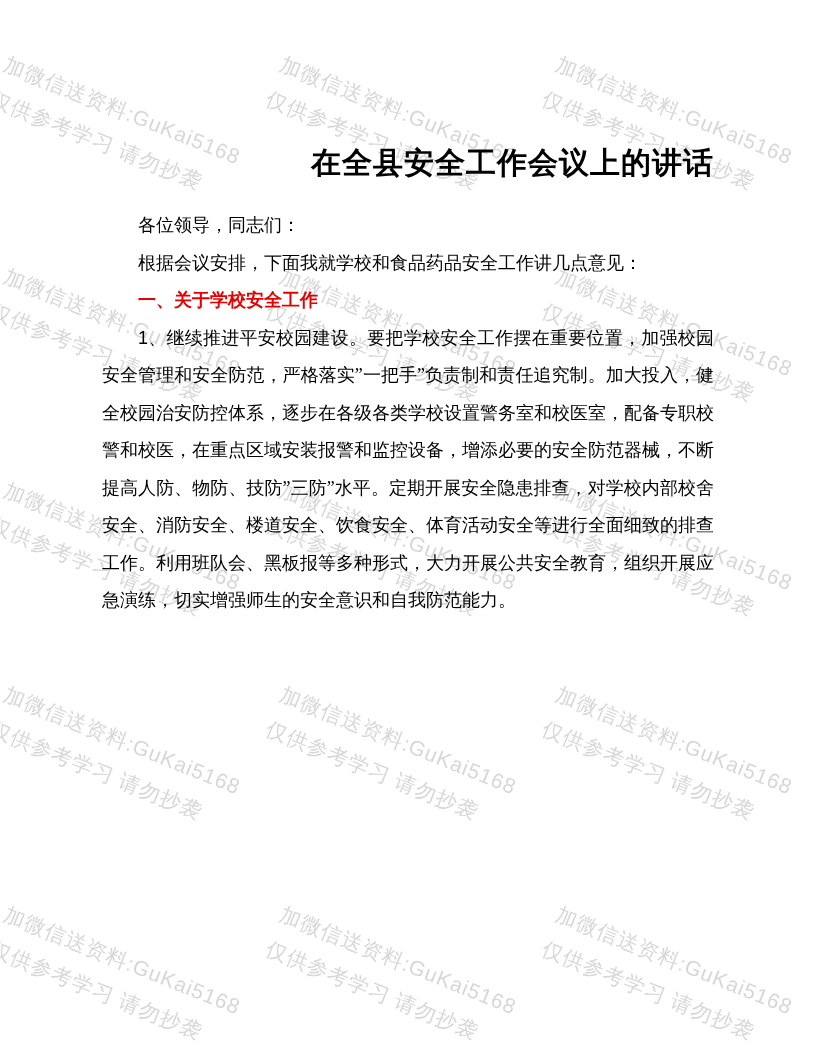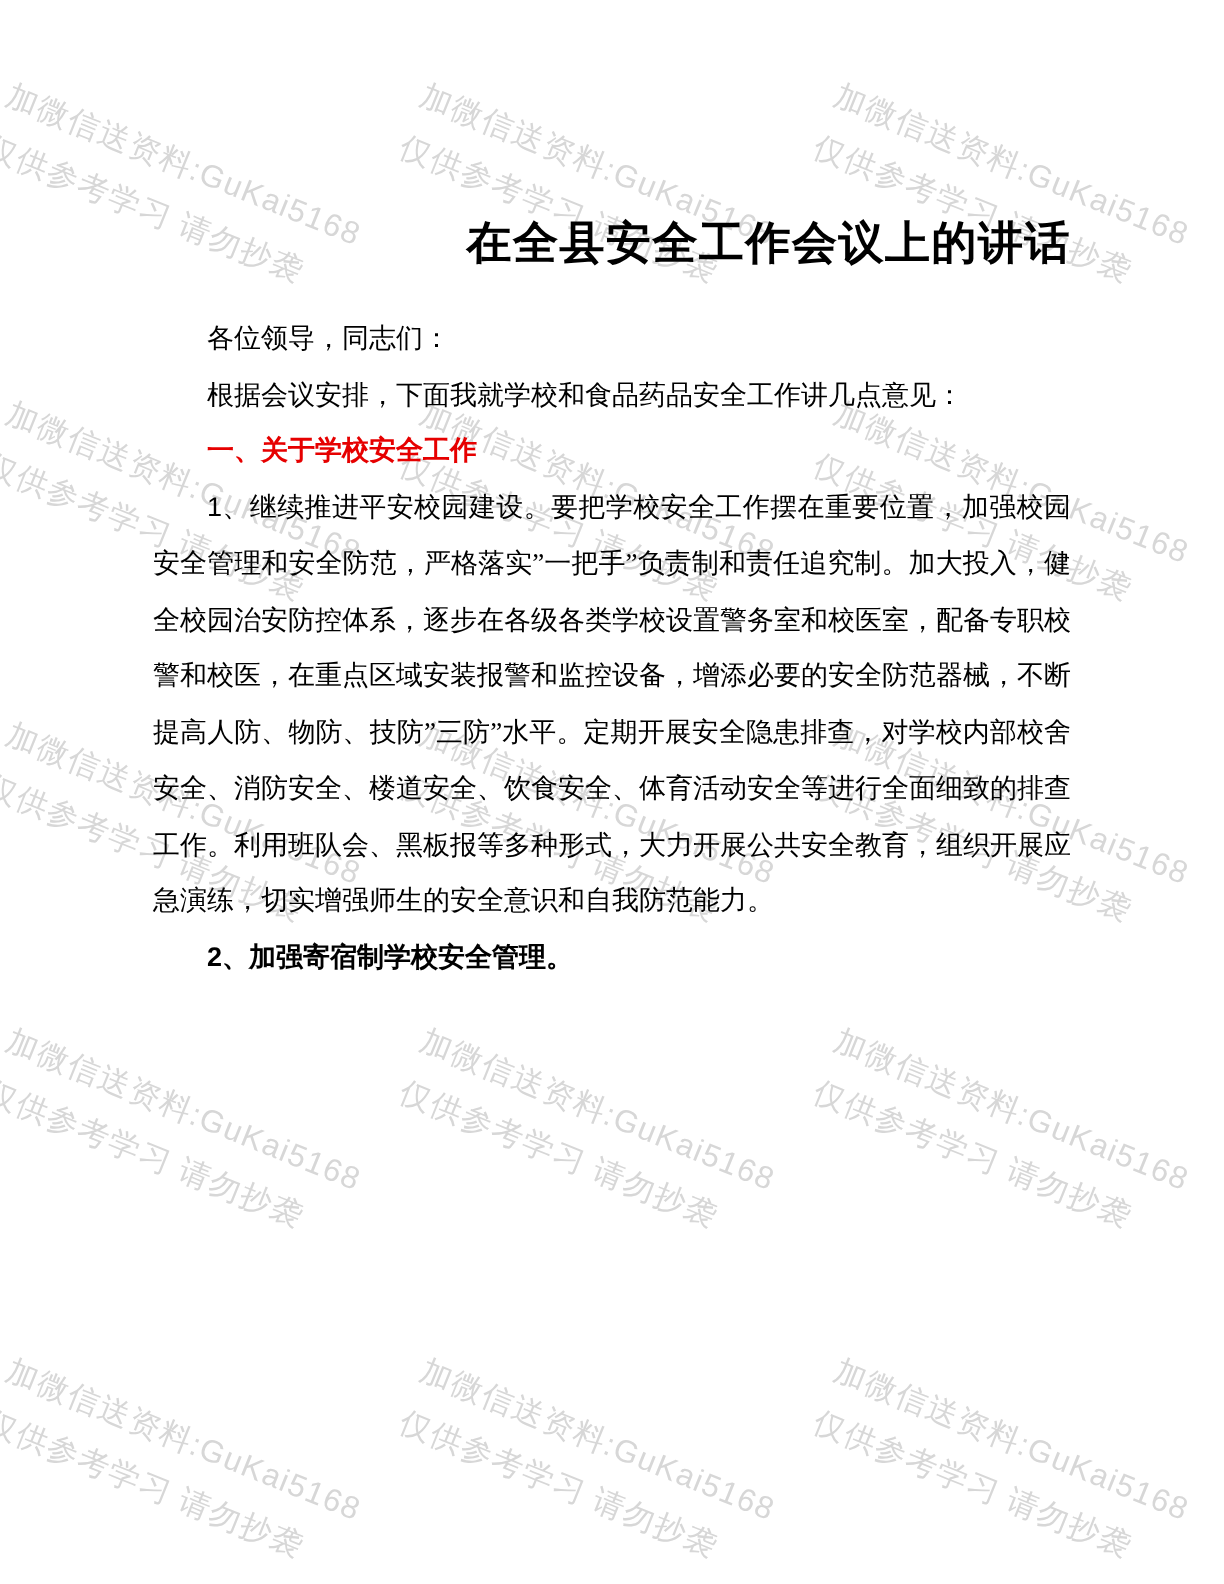--- a/index.html
+++ b/index.html
@@ -144,16 +144,15 @@
         <span>仅供参考学习 请勿抄袭</span>
       </div>
     </div>
   <div class="content">
     <h1 class="doc-title">在全县安全工作会议上的讲话</h1>
     <div class="doc-body">
         <p>各位领导，同志们：</p>
         <p>根据会议安排，下面我就学校和食品药品安全工作讲几点意见：</p>
         <p class="red-heading">一、关于学校安全工作</p>
         <p><span class="lead">1、继续推进平安校园建设。</span><span>要把学校安全工作摆在重要位置，加强校园安全管理和安全防范，严格落实”一把手”负责制和责任追究制。加大投入，健全校园治安防控体系，逐步在各级各类学校设置警务室和校医室，配备专职校警和校医，在重点区域安装报警和监控设备，增添必要的安全防范器械，不断提高人防、物防、技防”三防”水平。定期开展安全隐患排查，对学校内部校舍安全、消防安全、楼道安全、饮食安全、体育活动安全等进行全面细致的排查工作。利用班队会、黑板报等多种形式，大力开展公共安全教育，组织开展应急演练，切实增强师生的安全意识和自我防范能力。</span></p>
-        <p class="bold-heading">2、加强寄宿制学校安全管理。</p>
       </div>
   </div>
 </div>
 
 </body></html>

